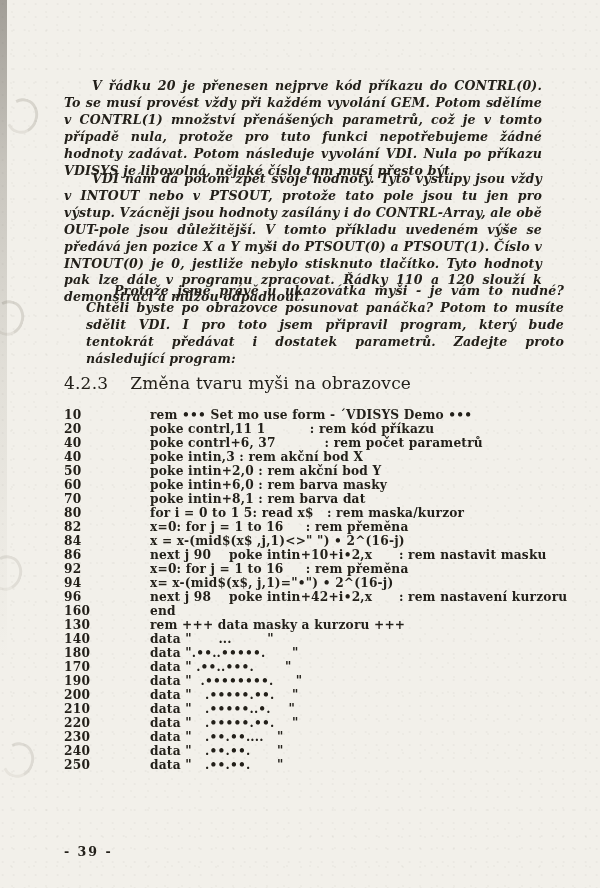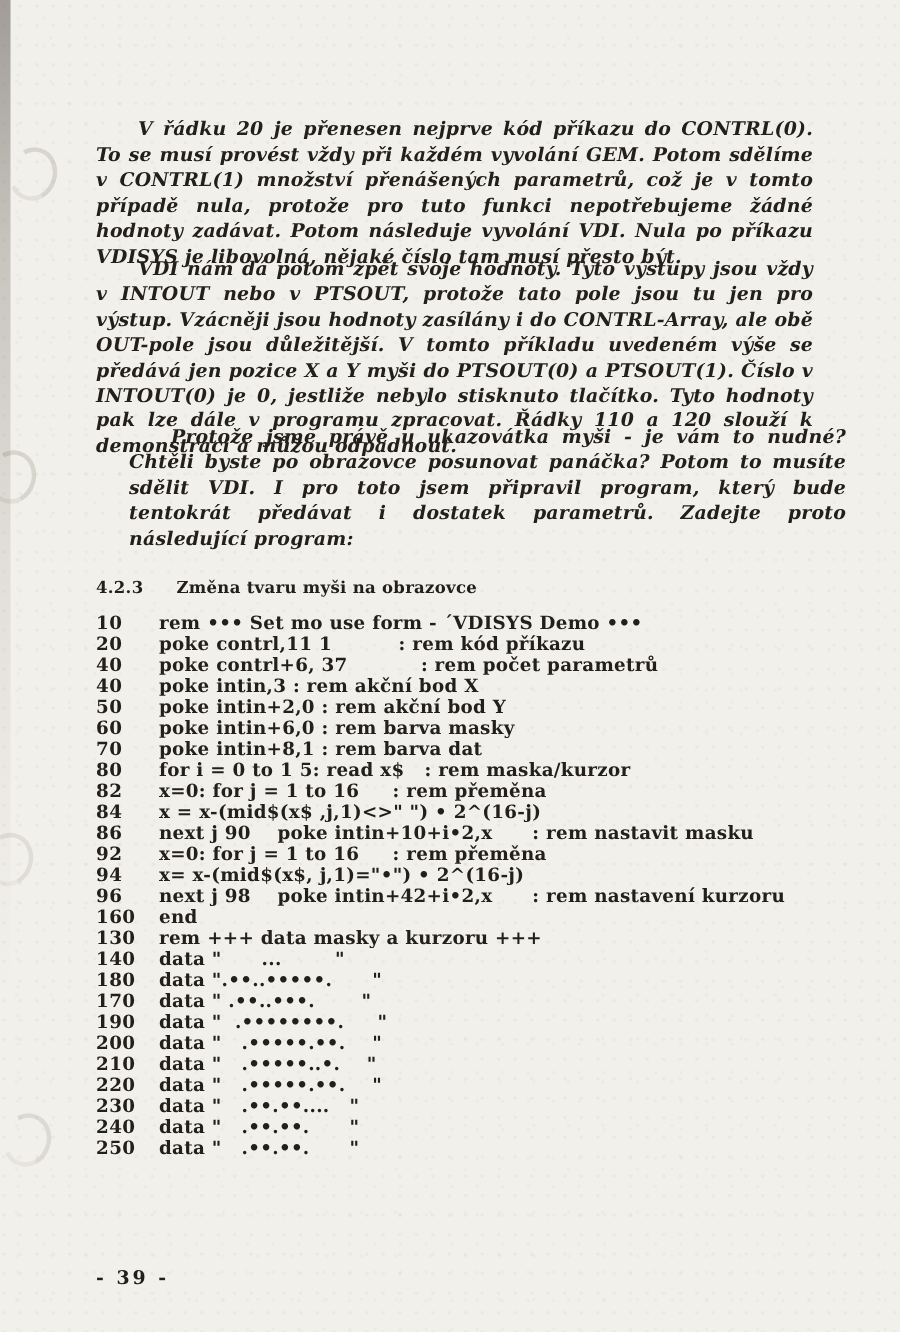--- a/index.html
+++ b/index.html
@@ -55,34 +55,35 @@
     text-indent:28px;
     letter-spacing:.15px;
     color:#23201a;
     font-style:italic;
   }
   .p1{top:78px;}
   .p2{top:171px;}
   .p3{top:283px;margin-left:22px;}
 
   .section-heading{
-    position:absolute;left:64px;top:385px;width:478px;
-    font-size:11px;font-weight:700;color:#23201a;
+    position:absolute;left:64px;top:373px;width:478px;
+    font-size:17px;font-weight:400;color:#23201a;
     letter-spacing:.2px;
   }
   .section-heading .sec-no{margin-right:22px;}
 
   .code-block{
     position:absolute;left:64px;top:408px;width:500px;
     font-size:12.2px;font-weight:700;color:#23201a;
   }
   .code-line{
     display:flex;
     line-height:14px;
     white-space:pre;
+    gap:44px;
   }
   .code-line .line-no{
     flex:0 0 42px;
     letter-spacing:.3px;
   }
   .code-line .line-text{
     flex:1 1 auto;
     letter-spacing:.2px;
   }
   .page-number{

